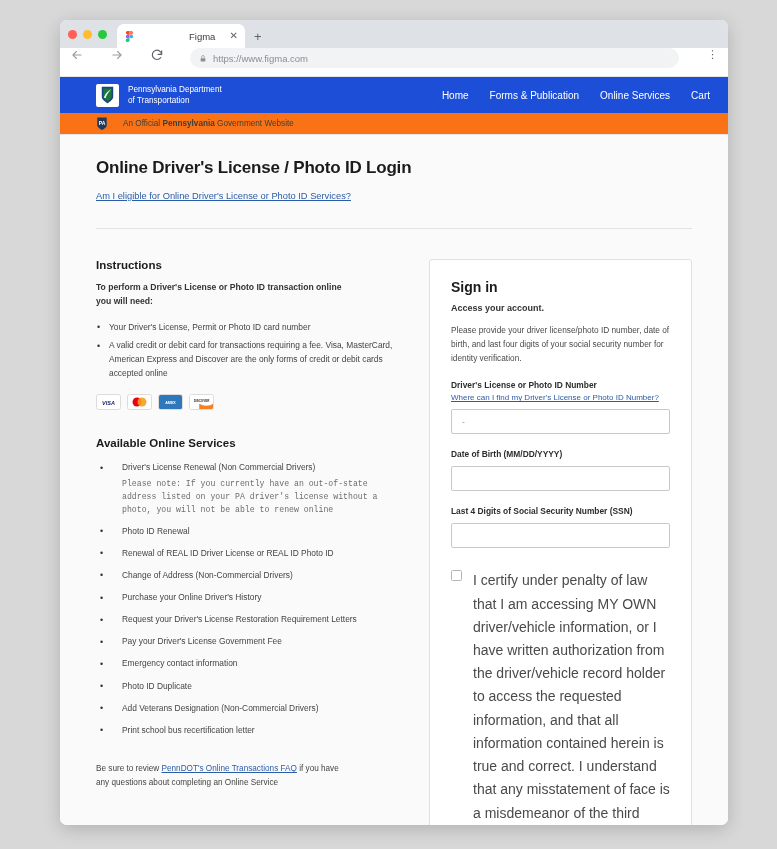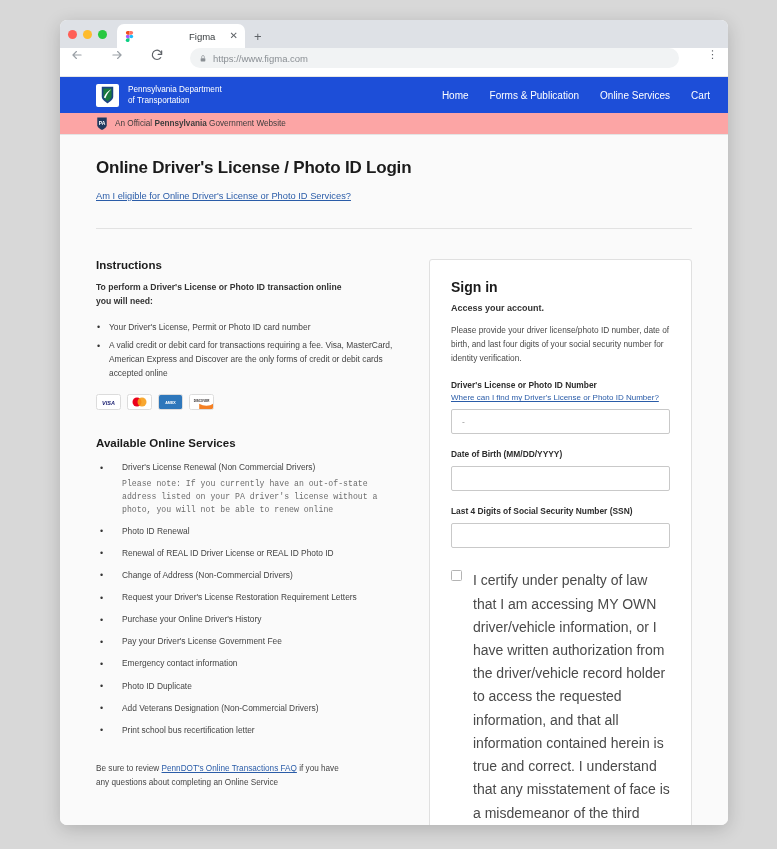--- a/index.html
+++ b/index.html
@@ -89,24 +89,24 @@
     background: #ffffff;
     border-radius: 2px;
     display: flex; align-items: center; justify-content: center;
     flex: 0 0 auto;
   }
   .brand-text { color: #ffffff; font-size: 8.2px; line-height: 1.35; }
   .topnav-links { margin-left: auto; display: flex; align-items: center; gap: 21px; }
   .topnav-link { color: #ffffff; font-size: 10px; white-space: nowrap; }
 
   .gov-banner {
-    background: #fca5a5;
+    background: #f97316;
     height: 22px;
     display: flex; align-items: center;
-    padding-left: 36px; gap: 7px;
+    padding-left: 36px; gap: 15px;
     border-bottom: 1px solid #e4e4e4;
   }
   .pa-badge { width: 12px; height: 13px; flex: 0 0 auto; }
   .gov-banner-text { font-size: 8.2px; color: #3d3d3d; }
   .gov-banner-text b { font-weight: 700; }
 
   .content { padding: 0 36px; }
 
   .page-title {
     font-size: 17px; font-weight: 700; color: #1b1b1b;
@@ -342,22 +342,22 @@
           <h2 class="h2 services-head">Available Online Services</h2>
 
           <ul class="bullets services">
             <li>
               <span>Driver's License Renewal (Non Commercial Drivers)</span>
               <span class="sub-note">Please note: If you currently have an out-of-state address listed on your PA driver's license without a photo, you will not be able to renew online</span>
             </li>
             <li>Photo ID Renewal</li>
             <li>Renewal of REAL ID Driver License or REAL ID Photo ID</li>
             <li>Change of Address (Non-Commercial Drivers)</li>
+            <li>Purchase your Online Driver's History</li>
             <li>Request your Driver's License Restoration Requirement Letters</li>
-            <li>Purchase your Online Driver's History</li>
             <li>Pay your Driver's License Government Fee</li>
             <li>Emergency contact information</li>
             <li>Photo ID Duplicate</li>
             <li>Add Veterans Designation (Non-Commercial Drivers)</li>
             <li>Print school bus recertification letter</li>
           </ul>
 
           <p class="faq-note"><span>Be sure to review </span><a href="#">PennDOT's Online Transactions FAQ</a><span> if you have any questions about completing an Online Service</span></p>
         </div>
 

